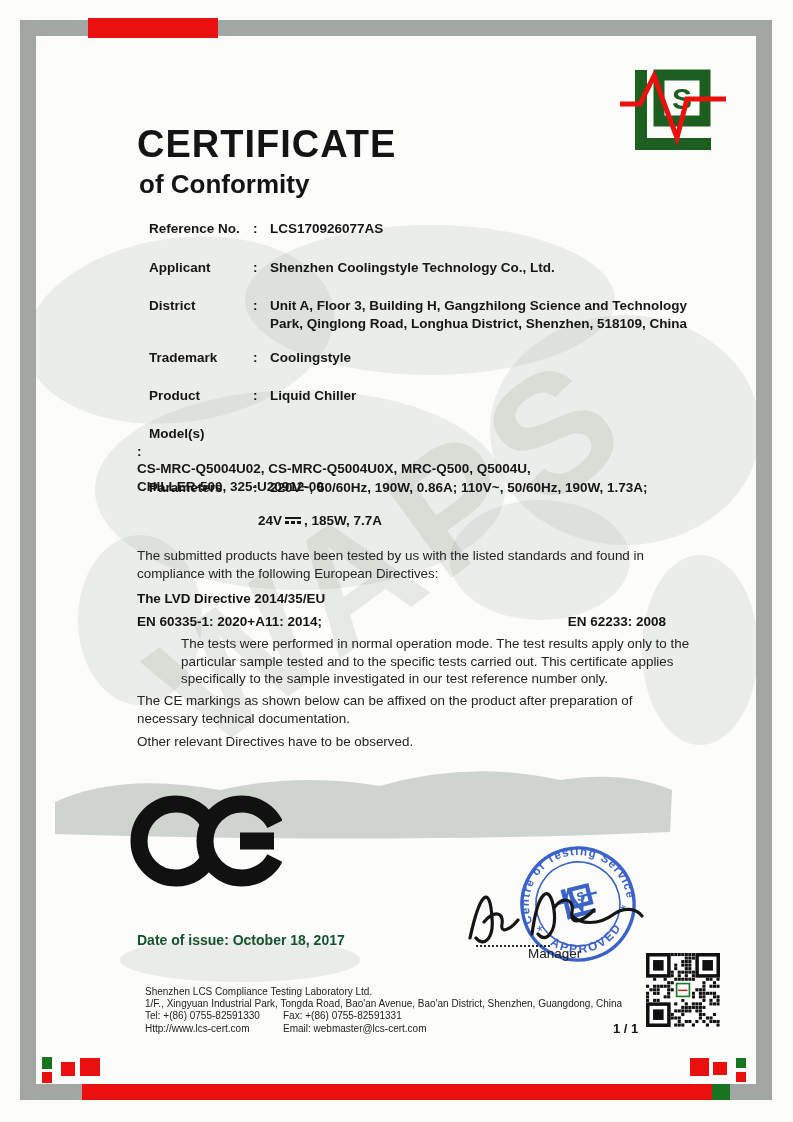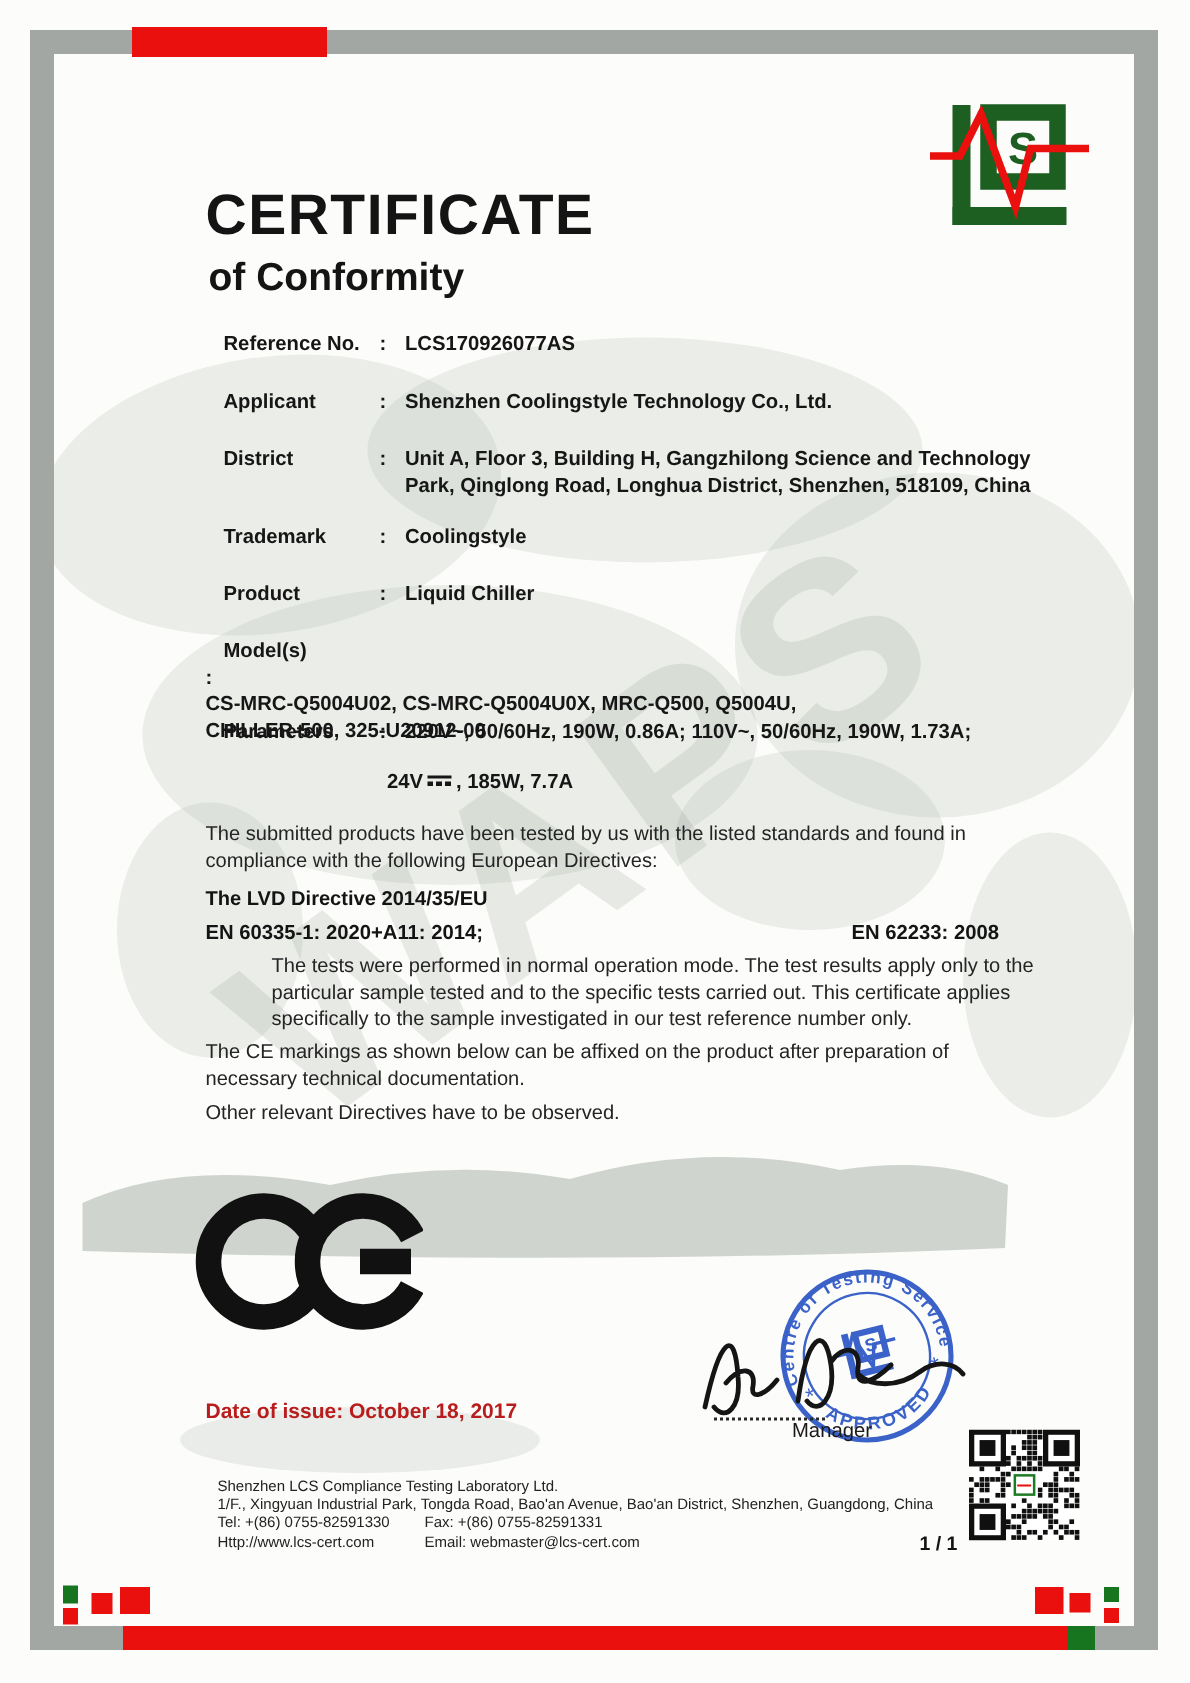--- a/index.html
+++ b/index.html
@@ -30,21 +30,21 @@
   .frow .lbl{width:104px;flex:none;padding-left:12px;}
   .frow .col{width:17px;flex:none;}
   .frow .val{width:445px;}
   .para{font-size:13.4px;line-height:17.5px;color:#242424;width:532px;}
   .bold{font-weight:bold;color:#141414;}
   .std-row{width:529px;display:flex;justify-content:space-between;font-size:13.5px;font-weight:bold;color:#141414;}
   .dc{display:inline-block;width:16px;height:10px;position:relative;margin:0 3px;vertical-align:-1px;}
   .dc::before{content:"";position:absolute;top:0.5px;left:0;width:100%;height:2.6px;background:#161616;}
   .dc::after{content:"";position:absolute;top:5px;left:0;width:100%;height:2.6px;
              background:repeating-linear-gradient(to right,#161616 0 3.6px,transparent 3.6px 6px);}
-  .date-line{left:137px;top:932px;font-size:14px;font-weight:bold;color:#b91c1c;}
+  .date-line{left:137px;top:932px;font-size:14px;font-weight:bold;color:#14532d;}
   .dotline{left:476px;top:945px;width:74px;height:0;border-bottom:2.5px dotted #2a2a2a;z-index:7;}
   .manager{left:528px;top:946px;font-size:13.5px;color:#1a1a1a;z-index:7;}
   .footer{left:145px;top:986px;font-size:10px;line-height:12.2px;color:#222;}
   .fcols{display:flex;} .fcols .c1{width:138px;flex:none;}
   .pagenum{left:613px;top:1021px;font-size:13px;font-weight:bold;color:#141414;}
   .stamp-svg{left:508px;top:838px;z-index:5;opacity:0.92;}
   .sig-svg{left:462px;top:876px;z-index:6;}
   .qr-svg{left:646px;top:953px;z-index:4;}
   .logo-svg{left:618px;top:64px;z-index:4;}
   .ce-svg{left:130px;top:791px;z-index:4;}

